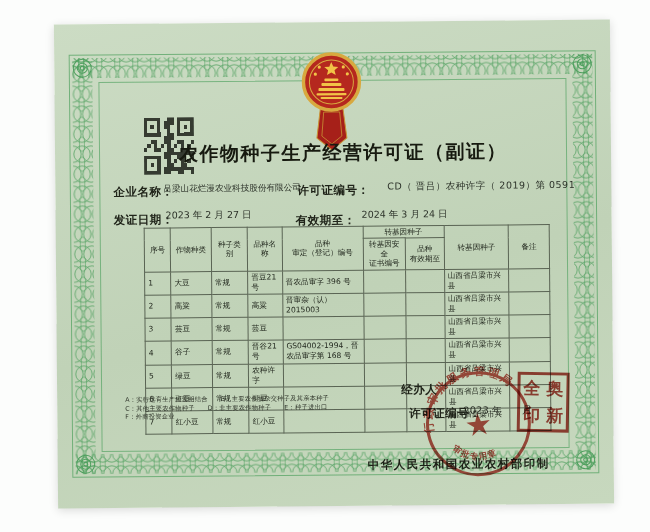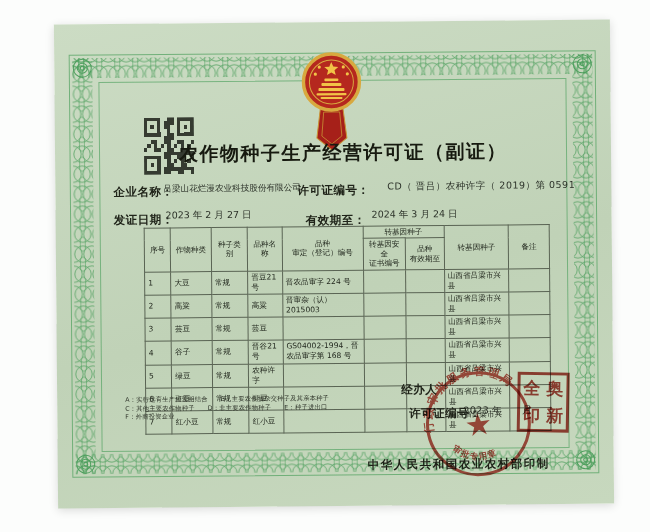--- a/index.html
+++ b/index.html
@@ -28,21 +28,21 @@
     letter-spacing:1.5px;z-index:3;
   }
   .lbl{font-weight:bold;font-size:11.5px;color:#20241a;letter-spacing:.5px;white-space:nowrap;}
   .val{font-family:"DejaVu Sans","Liberation Sans",sans-serif;color:#2d332a;white-space:nowrap;}
   .f-company{position:absolute;left:58px;top:158px;}
   .f-company .val{font-size:8.6px;position:absolute;left:50px;top:2px;width:190px;}
   .f-license{position:absolute;left:242px;top:158px;}
   .f-license .val{font-size:9.5px;position:absolute;left:90px;top:1px;width:185px;letter-spacing:.5px;}
   .f-issue{position:absolute;left:58px;top:186px;}
   .f-issue .val{font-size:9.5px;position:absolute;left:52px;top:0px;width:120px;}
-  .f-valid{position:absolute;left:250px;top:188px;}
+  .f-valid{position:absolute;left:240px;top:188px;}
   .f-valid .val{font-size:9.5px;position:absolute;left:66px;top:-1px;width:120px;}
   table.grid{
     position:absolute;left:88px;top:204px;width:406px;
     border-collapse:collapse;table-layout:fixed;
     font-family:"DejaVu Sans","Liberation Sans",sans-serif;
     font-size:7.6px;color:#23291f;
   }
   table.grid th,table.grid td{
     border:1px solid #5a6454;padding:1px 3px;font-weight:normal;
     overflow:hidden;
@@ -265,21 +265,21 @@
         <th>品种
 有效期至</th>
       </tr>
     </thead>
     <tbody>
         <tr>
           <td>1</td>
           <td>大豆</td>
           <td>常规</td>
           <td>晋豆21号</td>
-          <td>晋农品审字 224 号</td>
+          <td>晋农品审字 396 号</td>
           <td></td>
           <td></td>
           <td>山西省吕梁市兴县</td>
           <td></td>
         </tr>
         <tr>
           <td>2</td>
           <td>高粱</td>
           <td>常规</td>
           <td>高粱</td>

